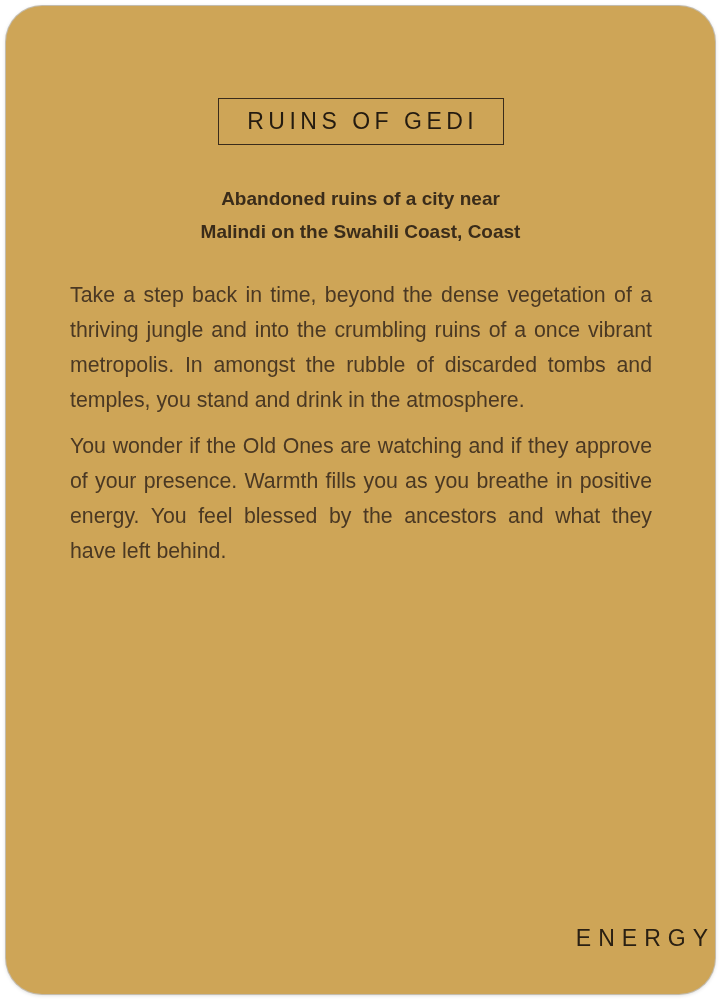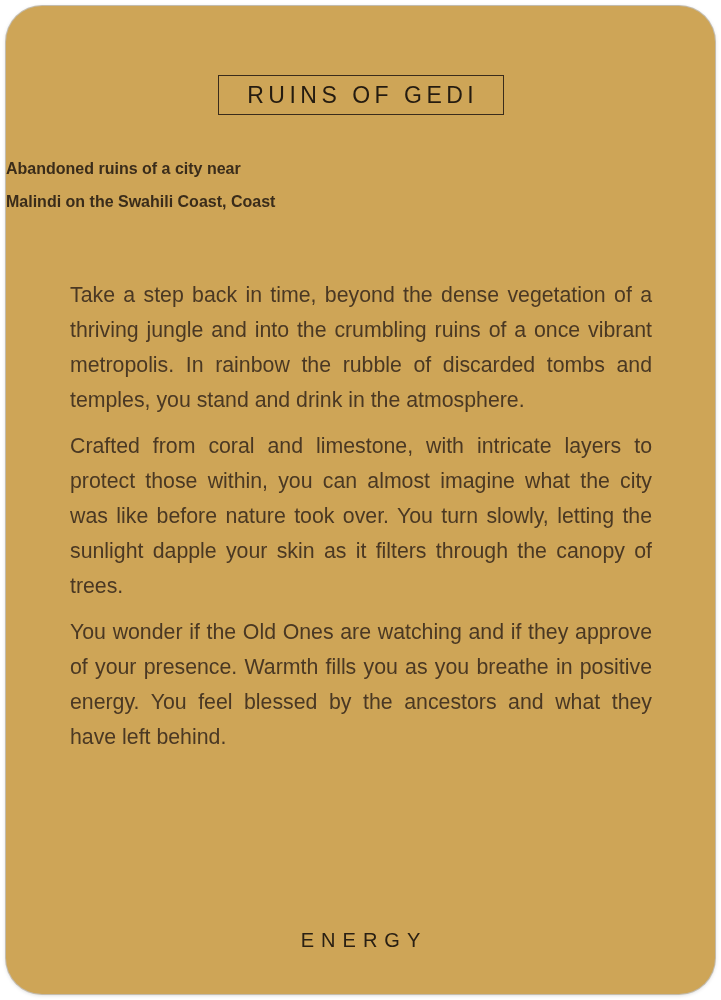--- a/index.html
+++ b/index.html
@@ -19,41 +19,41 @@
     left: 6px;
     top: 6px;
     width: 709px;
     height: 988px;
     background: #CEA557;
     border-radius: 36px;
     box-shadow: 0 0 0 1px #c3bcae, 0 1px 4px rgba(0,0,0,0.18);
     box-sizing: border-box;
   }
   .title-box {
-    margin: 69px auto 0 auto;
+    margin: 92px auto 0 auto;
     width: 286px;
-    height: 40px;
+    height: 47px;
     border: 1.5px solid #3a2c1b;
     display: flex;
     align-items: center;
     justify-content: center;
     box-sizing: border-box;
   }
   .title {
     font-size: 23px;
     font-weight: 400;
     letter-spacing: 4.5px;
     color: #241b10;
     white-space: nowrap;
     padding-left: 4.5px; 
   }
   .subtitle {
     margin-top: 37px;
-    text-align: left;
-    font-size: 16px;
+    text-align: center;
+    font-size: 19px;
     font-weight: 600;
     line-height: 33px;
     color: #3a2c1a;
   }
   .body-text {
     position: absolute;
     left: 64px;
     right: 63px;
     top: 272px;
   }
@@ -63,22 +63,22 @@
     font-weight: 400;
     line-height: 35px;
     text-align: justify;
     color: #4a3823;
   }
   .footer-label {
     position: absolute;
     bottom: 42px;
     left: 0;
     width: 100%;
-    text-align: center;
-    font-size: 20px;
+    text-align: right;
+    font-size: 23px;
     font-weight: 500;
     letter-spacing: 7px;
     color: #2a2013;
     padding-left: 7px; 
     box-sizing: border-box;
   }
 </style>
 </head>
 <body>
 
@@ -87,20 +87,19 @@
   <div class="title-box">
     <div class="title">RUINS OF GEDI</div>
   </div>
 
   <div class="subtitle">
     <div>Abandoned ruins of a city near</div>
     <div>Malindi on the Swahili Coast, Coast</div>
   </div>
 
   <div class="body-text">
-    <p>Take a step back in time, beyond the dense vegetation of a thriving jungle and into the crumbling ruins of a once vibrant metropolis. In rainbow the rubble of discarded tombs and temples, you stand and drink in the atmosphere.</p>
-    <p>Crafted from coral and limestone, with intricate layers to protect those within, you can almost imagine what the city was like before nature took over. You turn slowly, letting the sunlight dapple your skin as it filters through the canopy of trees.</p>
+    <p>Take a step back in time, beyond the dense vegetation of a thriving jungle and into the crumbling ruins of a once vibrant metropolis. In amongst the rubble of discarded tombs and temples, you stand and drink in the atmosphere.</p>
     <p>You wonder if the Old Ones are watching and if they approve of your presence. Warmth fills you as you breathe in positive energy. You feel blessed by the ancestors and what they have left behind.</p>
   </div>
 
   <div class="footer-label">ENERGY</div>
 
 </div>
 
 </body></html>

